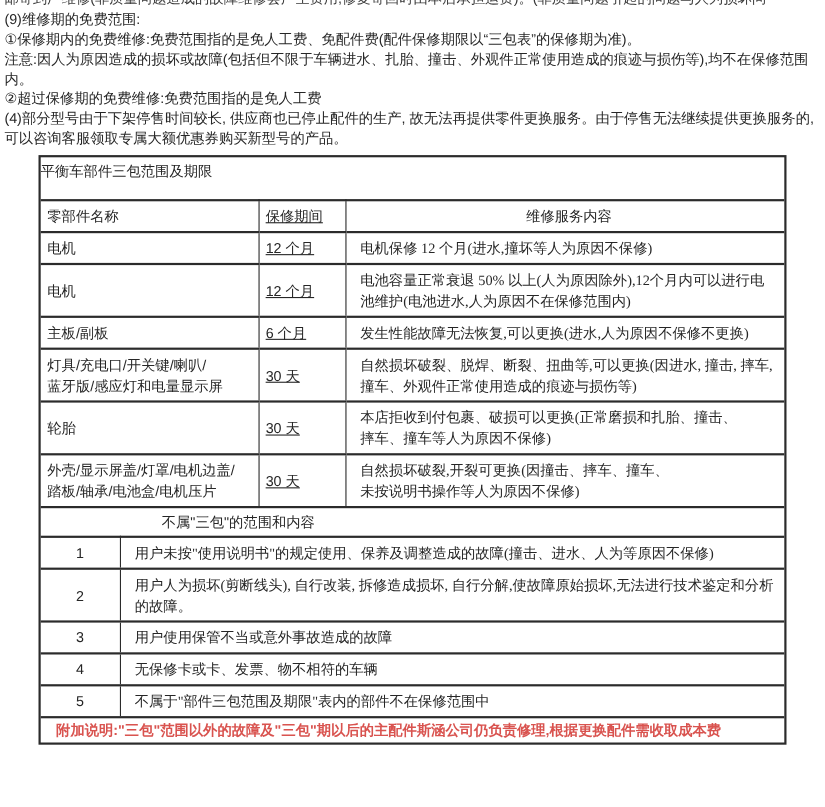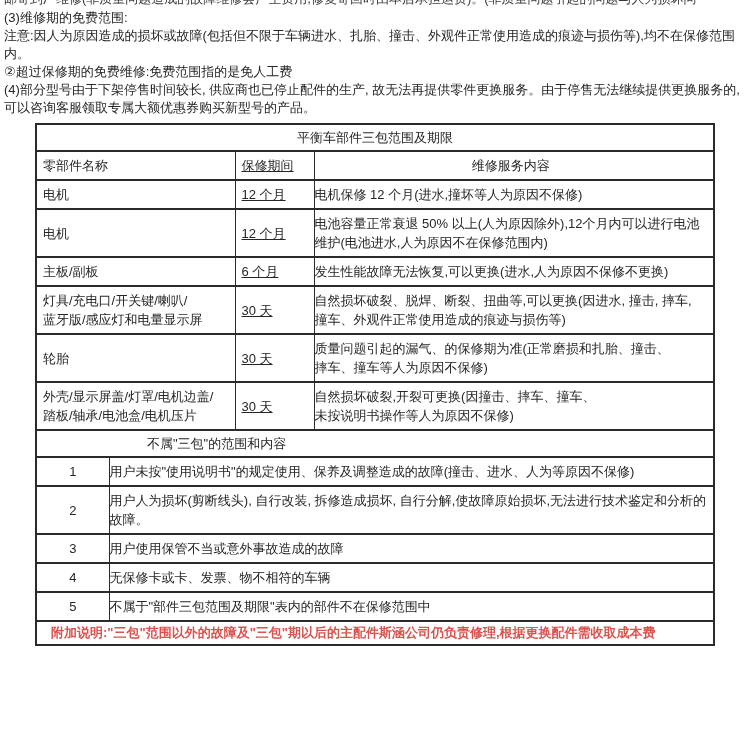--- a/index.html
+++ b/index.html
@@ -14,50 +14,51 @@
   .clip-line {
     height: 9px; overflow: hidden; color: #3a3a3a;
   }
   .clip-line > span { display: block; margin-top: -10px; white-space: nowrap; }
   .intro p { margin: 0; }
   .tablewrap {
     width: 680px; margin: 6px 0 0 31px;
     border: 2px solid #2b2b2b; background: #fff;
   }
   .tablewrap > * + * { border-top: 2px solid #2b2b2b; }
-  .t-title { text-align: center; padding: 4px 0 3px; }
+  .t-title { text-align: left; padding: 4px 0 16px; }
   table { border-collapse: collapse; width: 100%; table-layout: fixed; }
   td, th {
     border-left: 1px solid #2b2b2b; border-right: 1px solid #2b2b2b;
     border-top: 2px solid #2b2b2b; border-bottom: 2px solid #2b2b2b;
     padding: 4px 6px; font-weight: normal; vertical-align: middle;
     white-space: pre-line; line-height: 19px;
   }
   td:first-child, th:first-child { border-left: none; }
   td:last-child, th:last-child { border-right: none; }
   tr:first-child td, tr:first-child th { border-top: none; }
   tr:last-child td, tr:last-child th { border-bottom: none; }
   .col-name  { width: 198px; text-align: left; }
   .col-period{ width: 79px;  text-align: left; text-decoration: underline; }
-  .col-desc  { text-align: left; padding-left: 0; }
+  .col-desc  { text-align: left; padding-left: 13px; font-family: Liberation Serif, serif; }
   .col-no    { width: 72px; text-align: center; }
   .t-section { padding: 4px 0 3px 110px; }
   .t-red  { color: #d9534f; font-weight: 600; padding: 2px 6px 2px 14px; }
 </style>
 </head>
 <body>
 
 <div class="doc">
 
   <div class="clip-line">
     <span>邮寄到厂维修(非质量问题造成的故障维修会产生费用,修复寄回时由本店承担运费)。(非质量问题引起的问题与人为损坏问</span>
   </div>
 
   <div class="intro">
-    <p>(3)维修期的免费范围:</p>
+    <p>(9)维修期的免费范围:</p>
+    <p>①保修期内的免费维修:免费范围指的是免人工费、免配件费(配件保修期限以“三包表”的保修期为准)。</p>
     <p>注意:因人为原因造成的损坏或故障(包括但不限于车辆进水、扎胎、撞击、外观件正常使用造成的痕迹与损伤等),均不在保修范围内。</p>
     <p>②超过保修期的免费维修:免费范围指的是免人工费</p>
     <p>(4)部分型号由于下架停售时间较长, 供应商也已停止配件的生产, 故无法再提供零件更换服务。由于停售无法继续提供更换服务的,可以咨询客服领取专属大额优惠券购买新型号的产品。</p>
   </div>
 
   <div class="tablewrap">
 
     <div class="t-title">平衡车部件三包范围及期限</div>
 
     <table>
@@ -85,21 +86,21 @@
       <tr>
         <td class="col-name">灯具/充电口/开关键/喇叭/
 蓝牙版/感应灯和电量显示屏</td>
         <td class="col-period">30 天</td>
         <td class="col-desc">自然损坏破裂、脱焊、断裂、扭曲等,可以更换(因进水, 撞击, 摔车,
 撞车、外观件正常使用造成的痕迹与损伤等)</td>
       </tr>
       <tr>
         <td class="col-name">轮胎</td>
         <td class="col-period">30 天</td>
-        <td class="col-desc">质量问题引起的漏气、的保修期为准(正常磨损和扎胎、撞击、
+        <td class="col-desc">本店拒收到付包裹、破损可以更换(正常磨损和扎胎、撞击、
 摔车、撞车等人为原因不保修)</td>
       </tr>
       <tr>
         <td class="col-name">外壳/显示屏盖/灯罩/电机边盖/
 踏板/轴承/电池盒/电机压片</td>
         <td class="col-period">30 天</td>
         <td class="col-desc">自然损坏破裂,开裂可更换(因撞击、摔车、撞车、
 未按说明书操作等人为原因不保修)</td>
       </tr>
     </tbody>

